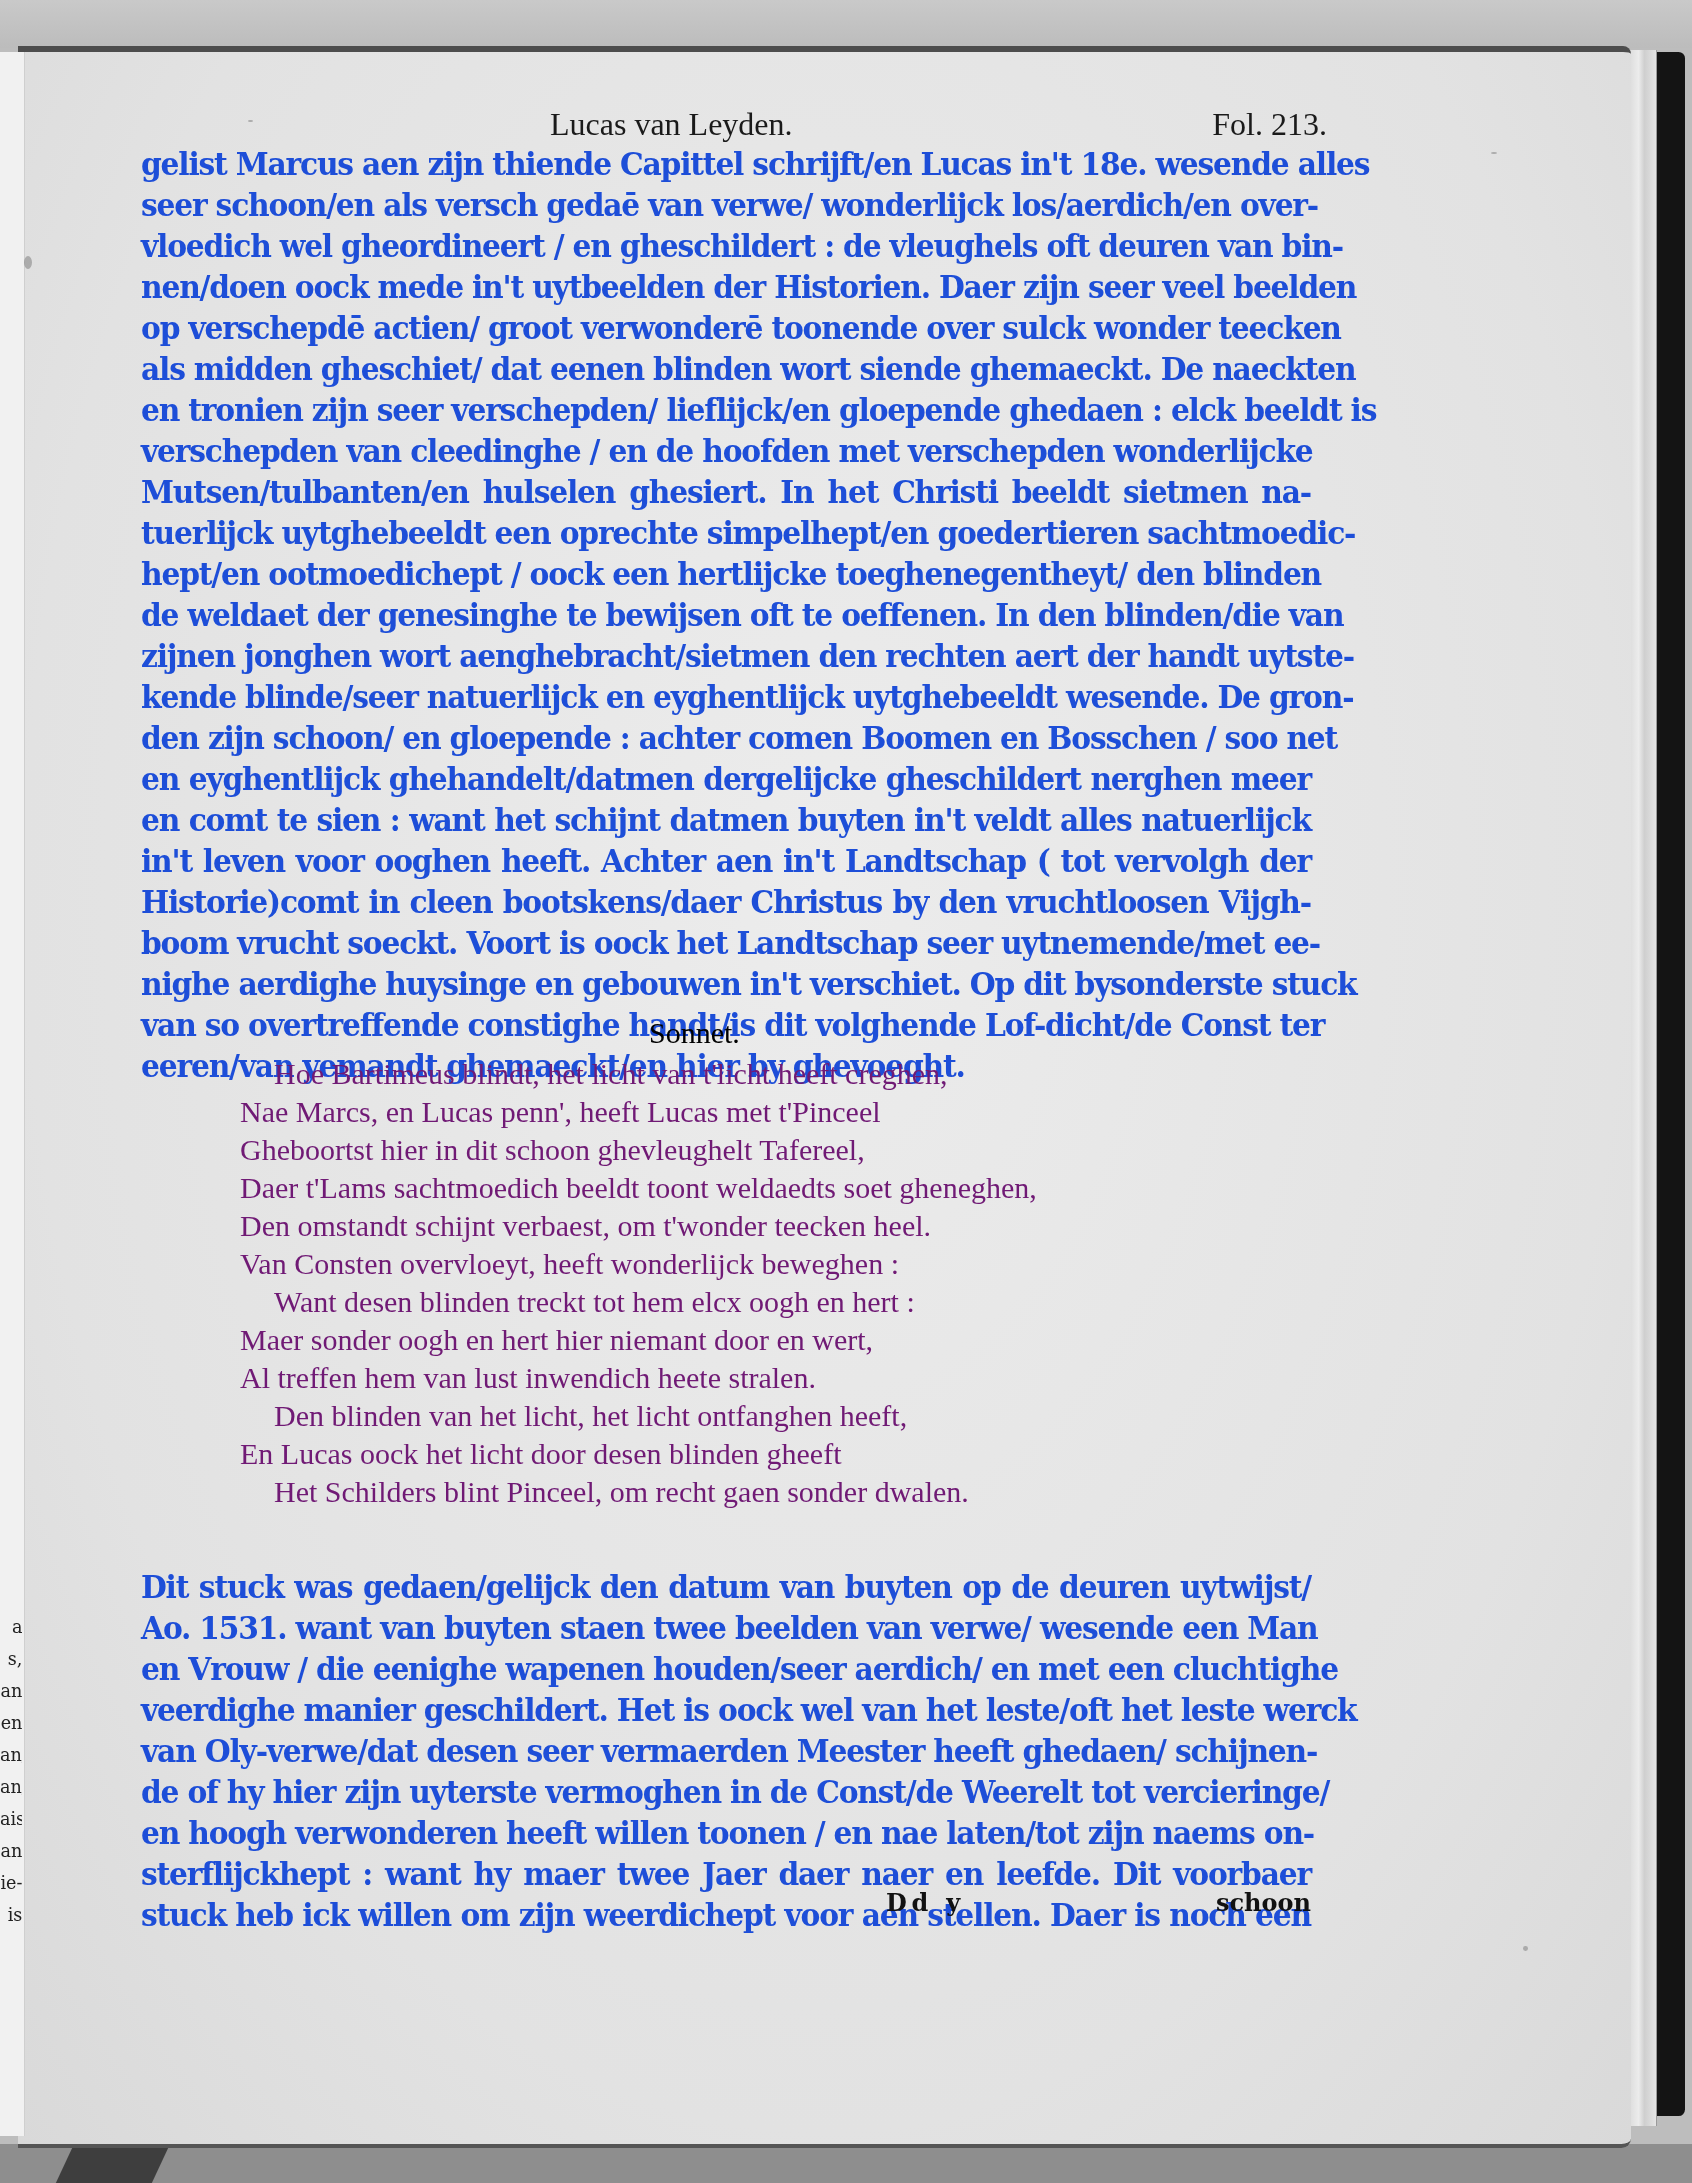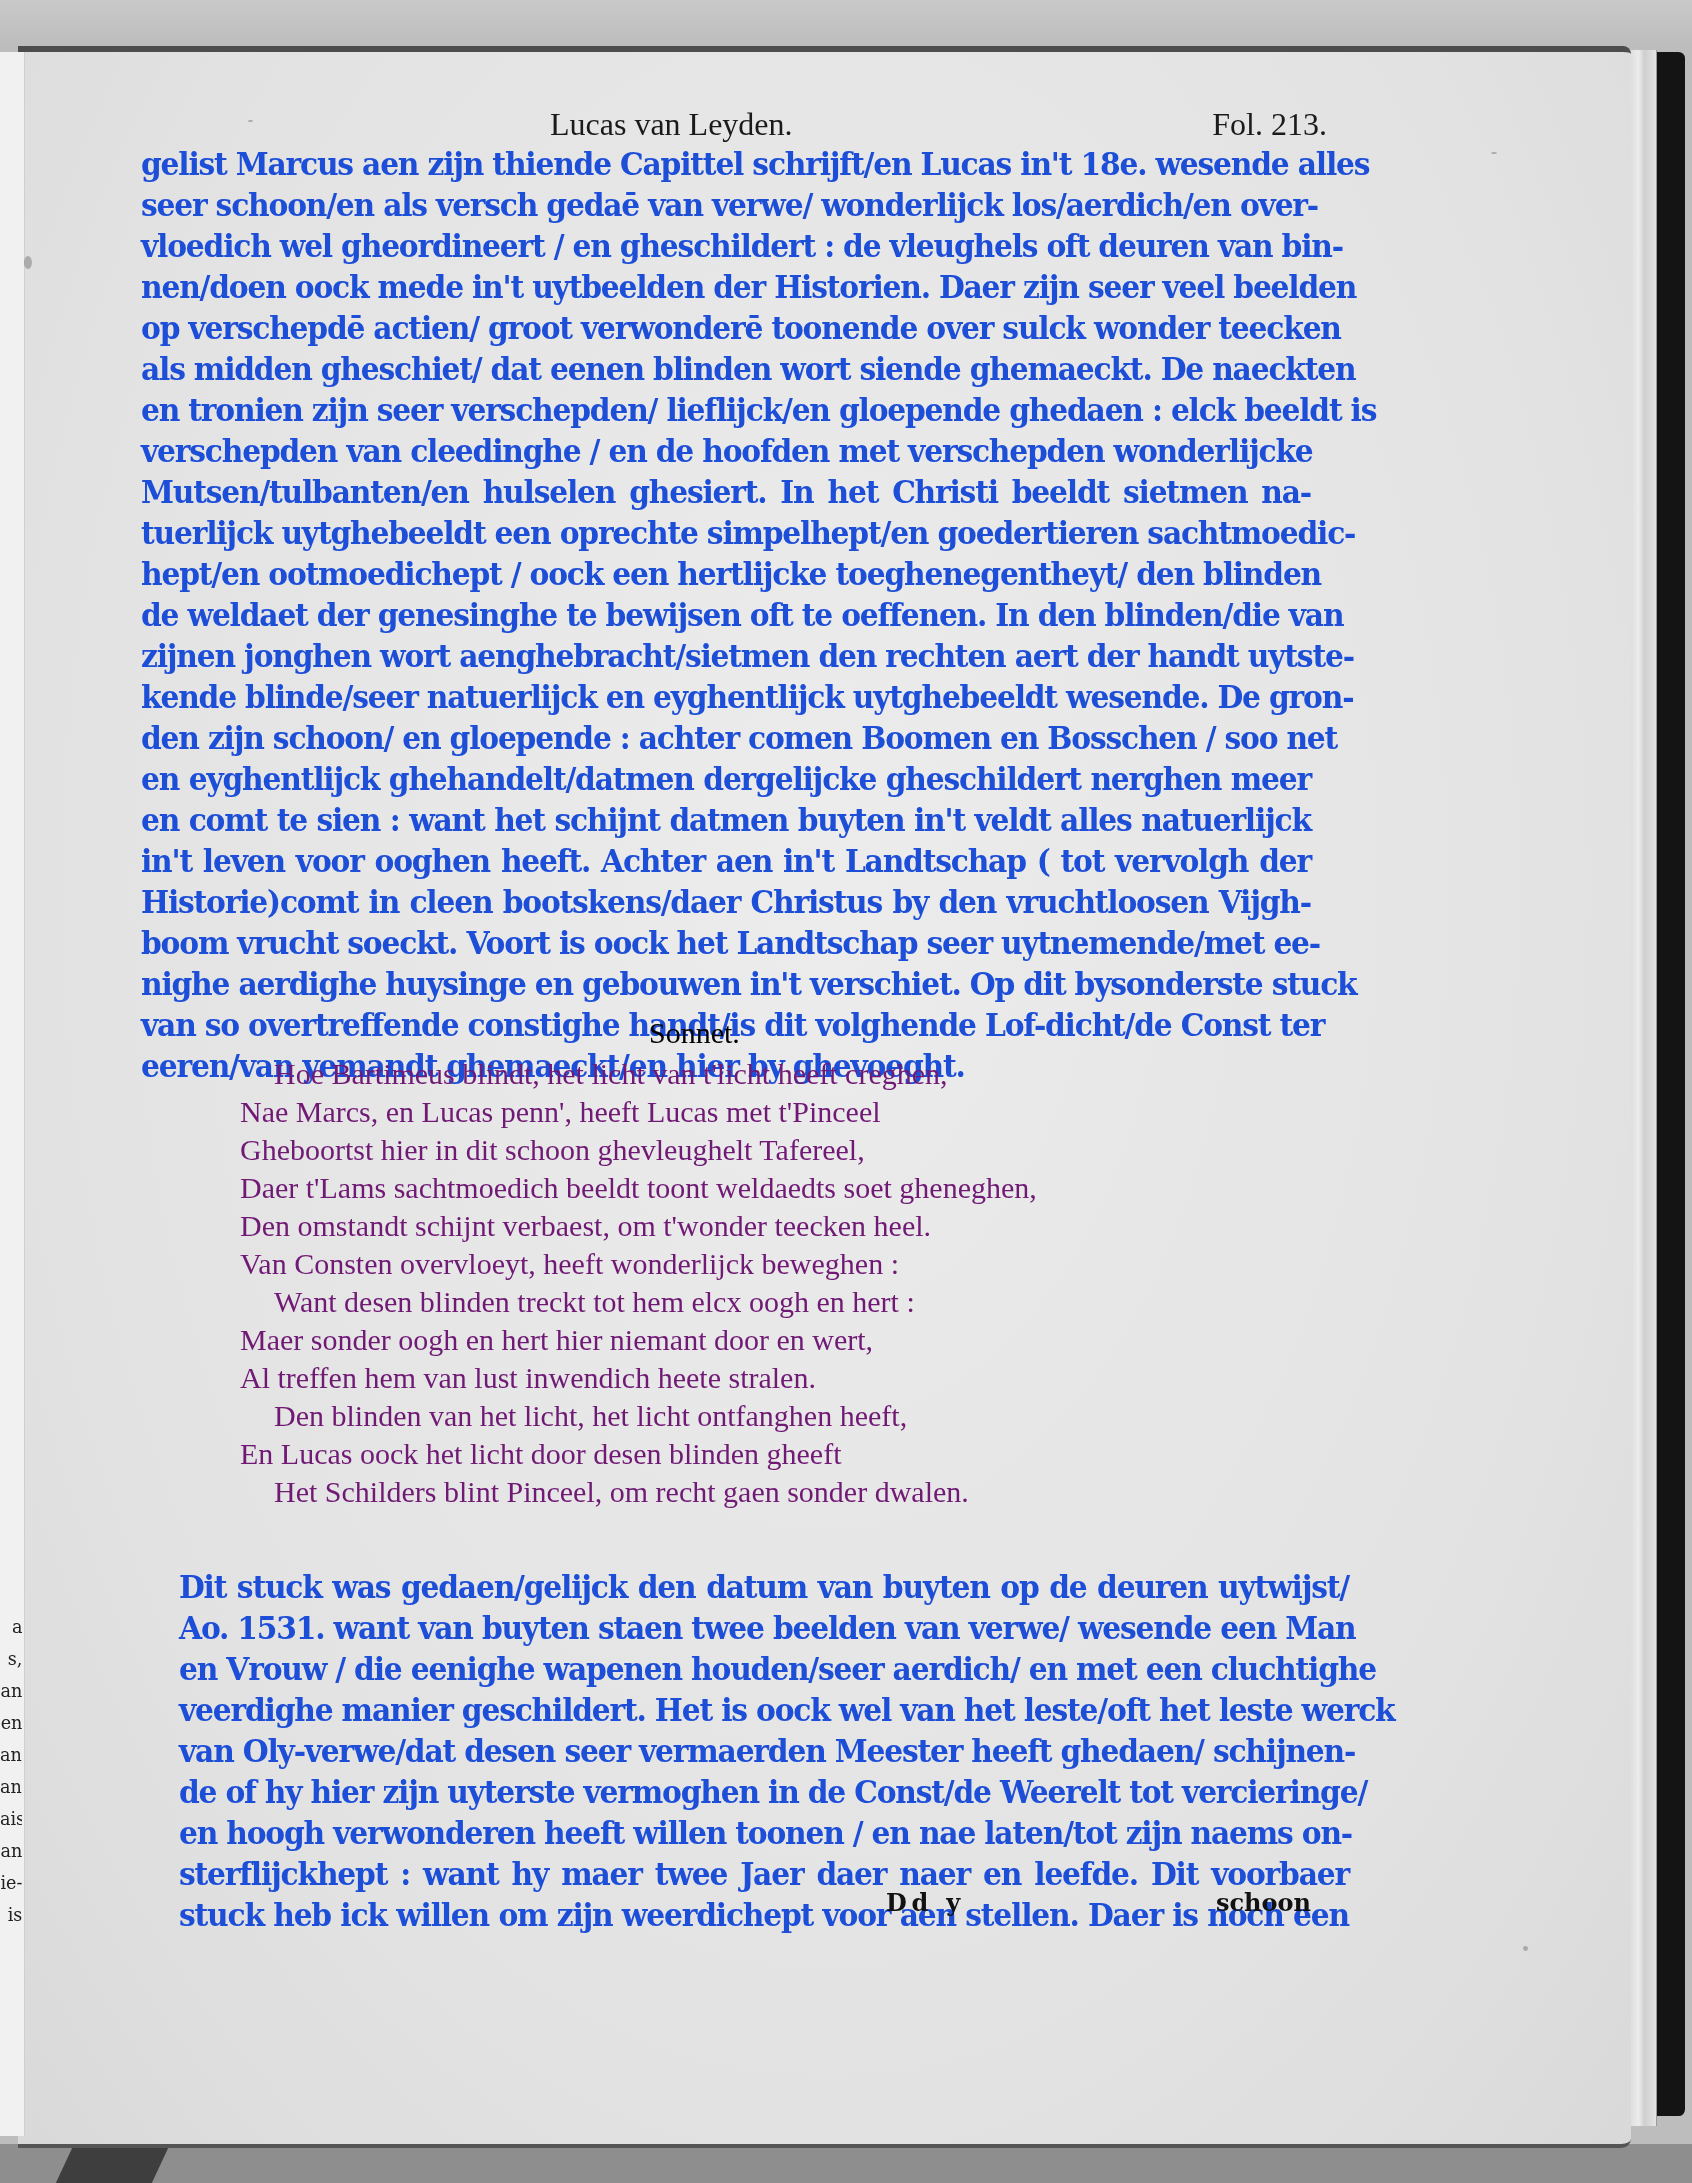--- a/index.html
+++ b/index.html
@@ -93,21 +93,21 @@
     position: absolute; top: 1016px; left: 649px;
     font-family: "Liberation Serif", serif; font-size: 30px; color: #000000;
   }
   .sonnet {
     position: absolute; top: 1055px; left: 240px; width: 1074px;
     font-family: "Liberation Serif", serif; font-size: 30px; color: #701a75;
   }
   .sonnet .verse { height: 38px; line-height: 38px; white-space: nowrap; }
   .sonnet .verse.indent { padding-left: 34px; }
 
-  .prose-2 { top: 1567px; margin-left: 38px; }
+  .prose-2 { top: 1567px; }
 
   .catchline {
     position: absolute; top: 1888px; left: 141px; width: 1170px; height: 40px;
     font-family: "DejaVu Serif", serif; font-weight: bold; font-size: 24px; color: #111;
   }
   .catchline .signature { position: absolute; left: 745px; letter-spacing: 4.8px; }
   .catchline .catchword { position: absolute; right: 0; }
 
   .speck { position: absolute; background: #777; border-radius: 50%; opacity: .5; }
 </style>

